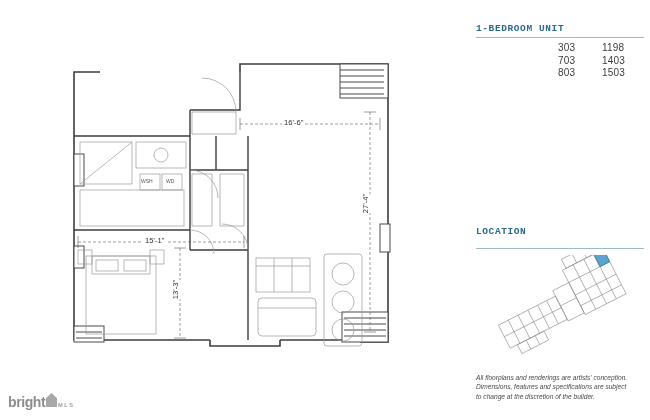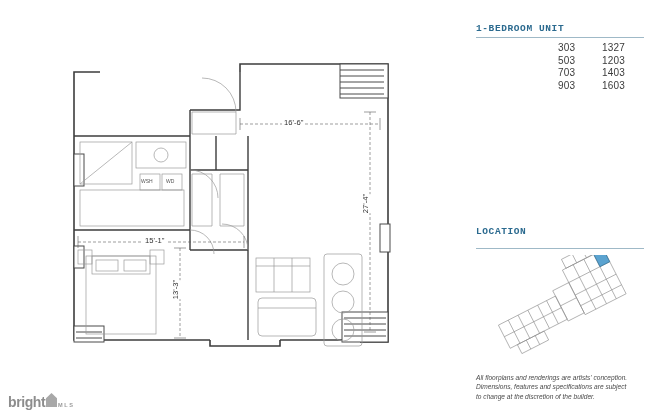--- a/index.html
+++ b/index.html
@@ -270,33 +270,29 @@
   </div>
 
   <div class="right-panel">
 
     <div class="panel-title" id="unit-title">1-BEDROOM UNIT</div>
     <div class="panel-rule" id="unit-rule"></div>
 
     <div class="unit-list">
       <div class="unit-row">
         <span class="unit-col-a">303</span>
-        <span class="unit-col-b">1327</span>
-      </div>
-      <div class="unit-row">
-        <span class="unit-col-a">503</span>
-        <span class="unit-col-b">1203</span>
+        <span class="unit-col-b">1198</span>
       </div>
       <div class="unit-row">
         <span class="unit-col-a">703</span>
         <span class="unit-col-b">1403</span>
       </div>
       <div class="unit-row">
-        <span class="unit-col-a">903</span>
-        <span class="unit-col-b">1603</span>
+        <span class="unit-col-a">803</span>
+        <span class="unit-col-b">1503</span>
       </div>
     </div>
 
     <div class="panel-title" id="location-title">LOCATION</div>
     <div class="panel-rule" id="location-rule"></div>
 
     <div class="keyplan">
       <svg width="165" height="100" viewBox="0 0 165 100" xmlns="http://www.w3.org/2000/svg">
         <g transform="rotate(-27 82 50)">
           <g fill="none" stroke="#8d8d8d" stroke-width="0.6">

